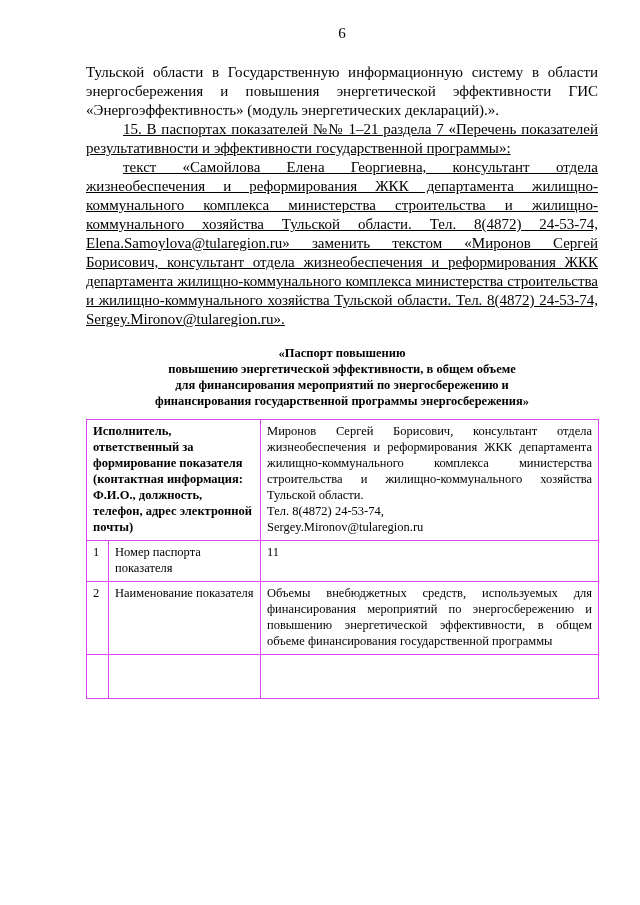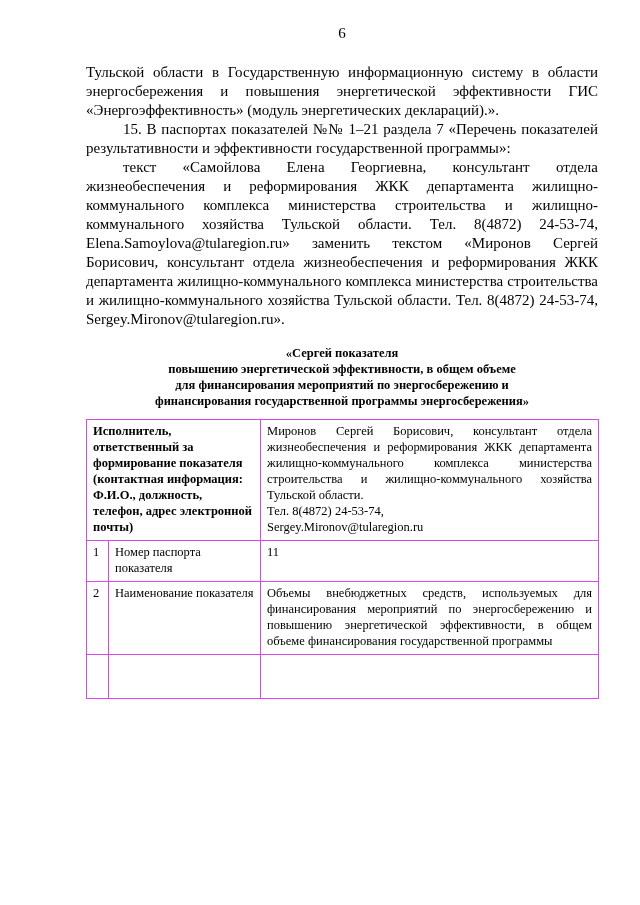--- a/index.html
+++ b/index.html
@@ -19,21 +19,21 @@
     text-align: center;
     font-size: 15px;
     line-height: 19px;
     margin-bottom: 20px;
   }
   .para {
     font-size: 15px;
     line-height: 19px;
     text-align: justify;
   }
-  .para.indent { text-indent: 37px; }
+  .para.indent { text-indent: 37px; text-decoration: underline; }
   .passport-heading {
     margin-top: 16px;
     text-align: center;
     font-weight: bold;
     font-size: 12.5px;
     line-height: 16px;
   }
   table.passport {
     margin-top: 10px;
     width: 512px;
@@ -61,21 +61,21 @@
 
 <div class="page">
 
   <div class="page-number">6</div>
 
   <p class="para">Тульской области в Государственную информационную систему в области энергосбережения и повышения энергетической эффективности ГИС «Энергоэффективность» (модуль энергетических деклараций).».</p>
   <p class="para indent">15. В паспортах показателей №№ 1–21 раздела 7 «Перечень показателей результативности и эффективности государственной программы»:</p>
   <p class="para indent">текст «Самойлова Елена Георгиевна, консультант отдела жизнеобеспечения и реформирования ЖКК департамента жилищно-коммунального комплекса министерства строительства и жилищно-коммунального хозяйства Тульской области. Тел. 8(4872) 24-53-74, Elena.Samoylova@tularegion.ru» заменить текстом «Миронов Сергей Борисович, консультант отдела жизнеобеспечения и реформирования ЖКК департамента жилищно-коммунального комплекса министерства строительства и жилищно-коммунального хозяйства Тульской области. Тел. 8(4872) 24-53-74, Sergey.Mironov@tularegion.ru».</p>
 
   <div class="passport-heading">
-    <div>«Сергей показателя</div>
+    <div>«Паспорт повышению</div>
     <div>повышению энергетической эффективности, в общем объеме</div>
     <div>для финансирования мероприятий по энергосбережению и</div>
     <div>финансирования государственной программы энергосбережения»</div>
   </div>
 
   <table class="passport">
     <colgroup>
       <col class="col-num">
       <col class="col-label">
       <col class="col-value">

